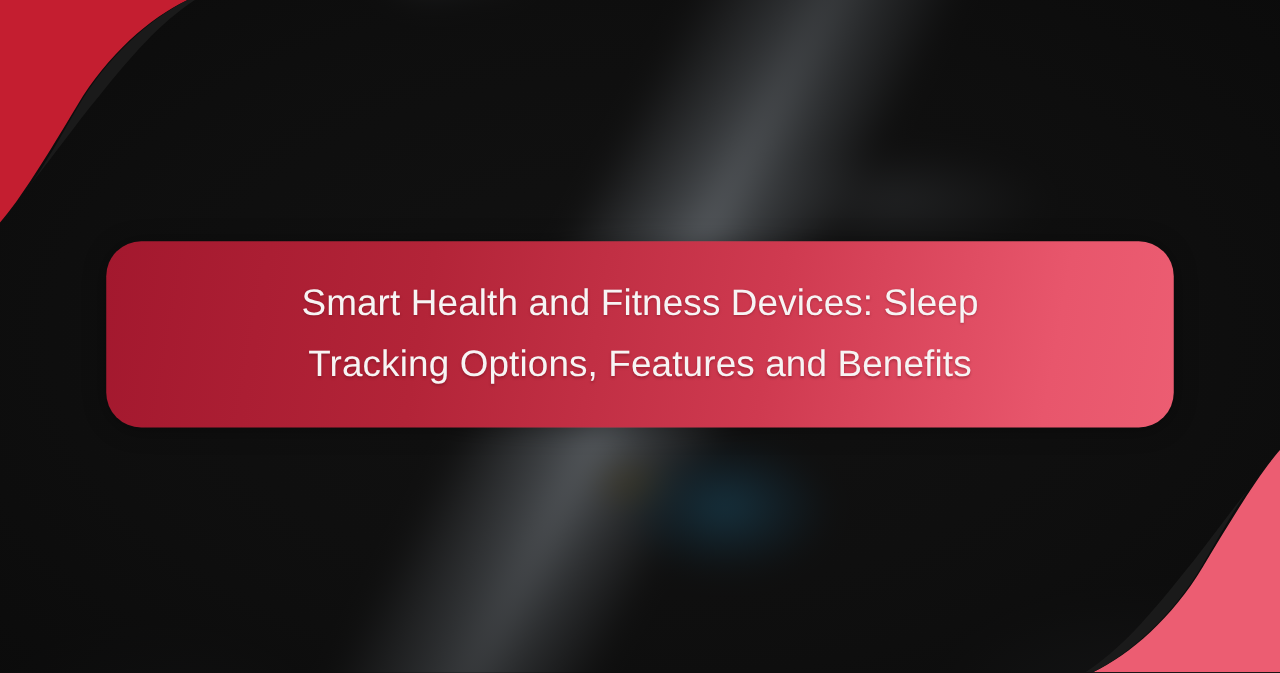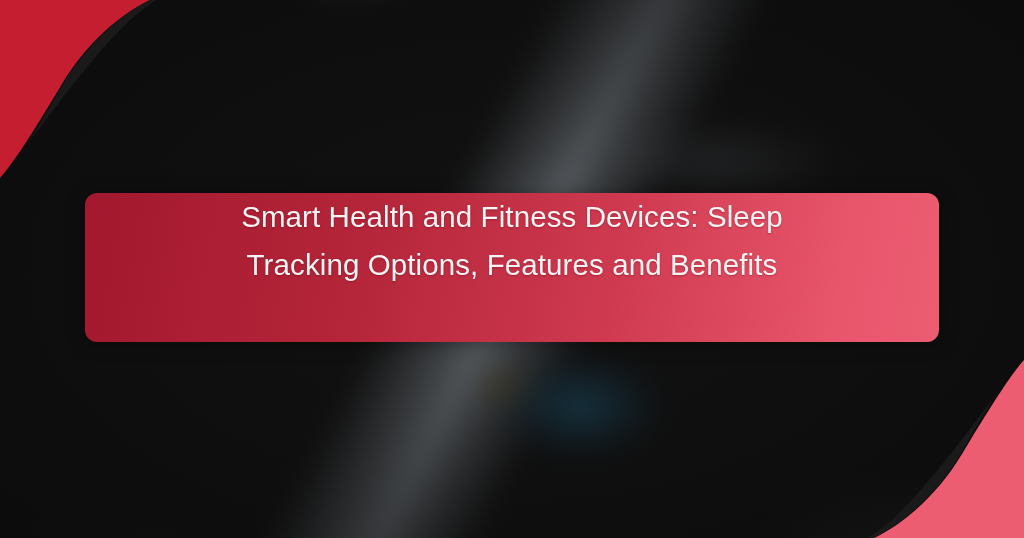--- a/index.html
+++ b/index.html
@@ -72,24 +72,25 @@
   }
   .deco svg { display: block; width: 1024px; height: 538px; }
 
   
   .title-card {
     position: absolute;
     left: 85px;
     top: 193px;
     width: 854px;
     height: 149px;
-    border-radius: 12px;
+    border-radius: 28px;
     background: linear-gradient(100deg, #a3182e 0%, #b32438 30%, #cf3a50 62%, #e8566c 88%, #ec5d72 100%);
     box-shadow: 0 2px 18px rgba(0,0,0,0.35);
     display: flex;
+    align-items: center;
     justify-content: center;
     box-sizing: border-box;
     padding: 0 60px;
   }
   .title-text {
     margin: 0;
     color: #f7f4f4;
     font-size: 29.5px;
     font-weight: 400;
     line-height: 1.63;

